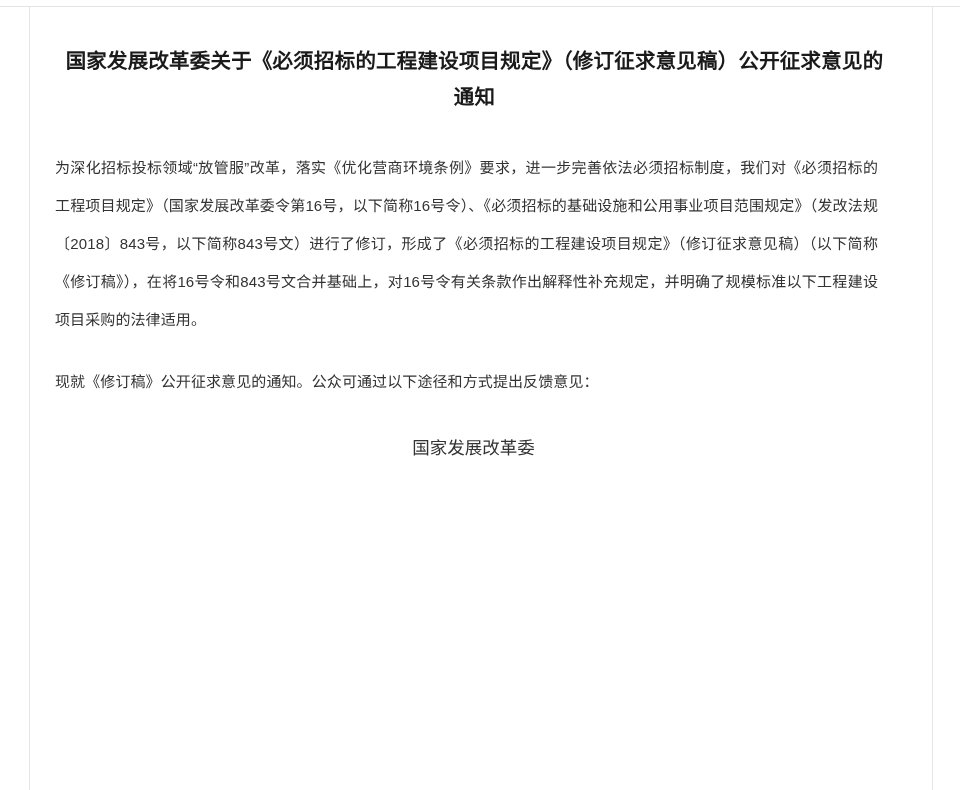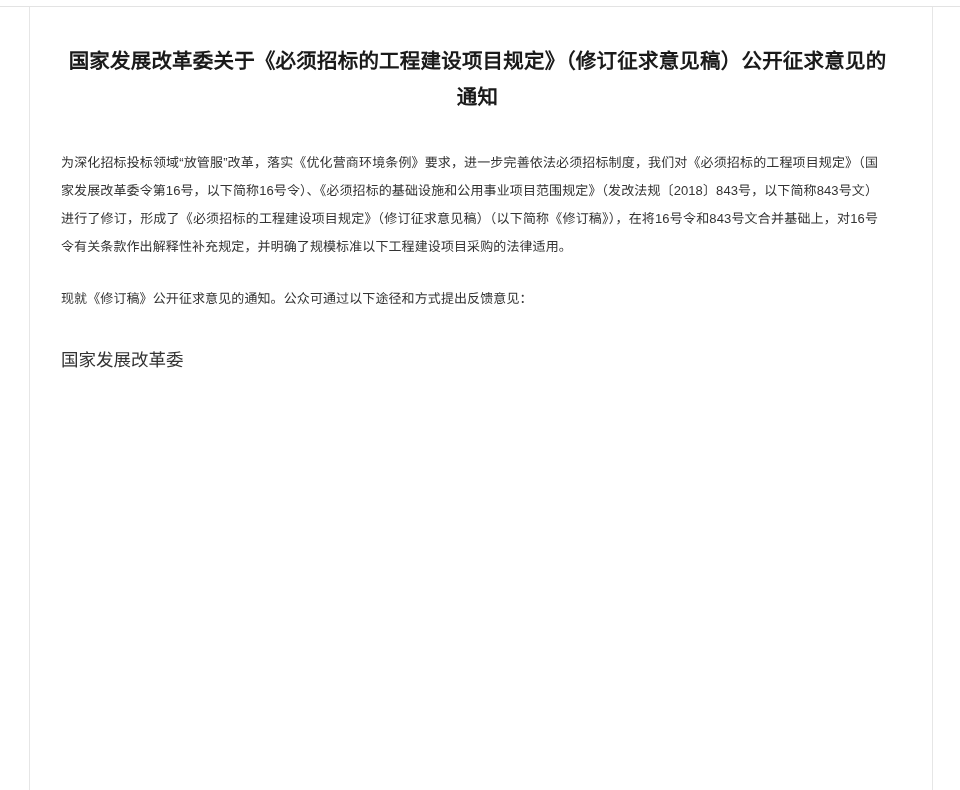--- a/index.html
+++ b/index.html
@@ -57,55 +57,55 @@
   }
 
   .doc {
     position: absolute;
     top: 7px;
     left: 31px;
     width: 901px;
     height: 783px;
     background: #ffffff;
     box-sizing: border-box;
-    padding: 26px 38px 0 30px;
+    padding: 26px 38px 0 24px;
   }
 
   .doc-title {
     font-size: 20.5px;
     font-weight: bold;
     line-height: 36px;
     text-align: center;
     color: #1a1a1a;
     letter-spacing: 0.2px;
     margin: 10px 0 0 0;
     padding: 0 4px;
   }
 
   .body-block {
     margin-top: 34px;
   }
 
   p.para {
-    font-size: 13px;
-    line-height: 28px;
+    font-size: 15px;
+    line-height: 38px;
     color: #333333;
     margin: 0 16px 24px 0;
     text-align: justify;
     text-justify: inter-ideograph;
     letter-spacing: 0.1px;
   }
 
   p.para.tight {
     margin-bottom: 22px;
   }
 
   .sign {
     margin-top: 28px;
-    text-align: left;
+    text-align: center;
     padding-right: 2px;
   }
   .sign div {
     font-size: 17.5px;
     line-height: 38px;
     color: #333333;
   }
 </style>
 </head>
 <body>

